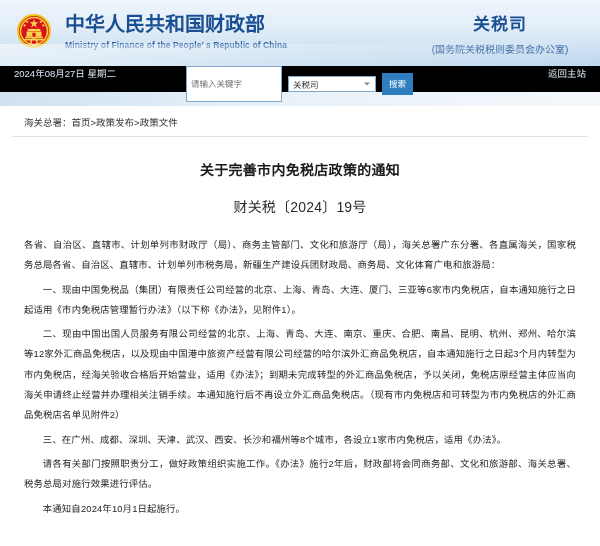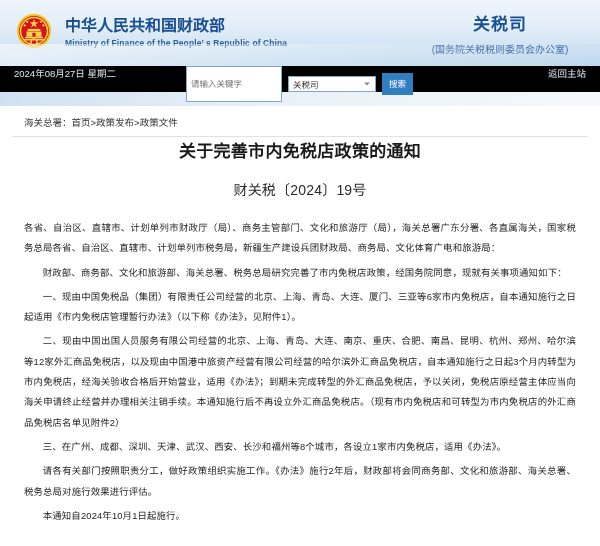--- a/index.html
+++ b/index.html
@@ -32,22 +32,22 @@
     align-items: center;
     padding-left: 12px;
   }
 
   
   .emblem { width: 44px; height: 44px; position: relative; flex: 0 0 44px; margin-right: 9px; }
   .emblem svg { display:block; }
 
   .brand { line-height: 1; }
   .brand .cn {
-    font-family: Liberation Serif, serif;
-    font-size: 16px;
+    font-family: Liberation Mono, monospace;
+    font-size: 20px;
     font-weight: bold;
     color: #1a4f93;
     letter-spacing: 0px;
     white-space: nowrap;
   }
   .brand .en {
     margin-top: 5px;
     font-size: 8.5px;
     font-weight: bold;
     color: #2b5fa0;
@@ -160,23 +160,24 @@
     margin: 0 12px;
   }
 
   
   .doc {
     padding: 0 24px;
     background: #fff;
   }
   .doc-title {
     text-align: center;
-    font-size: 17px;
+    font-size: 14px;
     font-weight: bold;
     color: #1a1a1a;
+    margin-top: 22px;
     letter-spacing: .3px;
     font-family: "DejaVu Sans", "Liberation Sans", sans-serif;
   }
   .doc-number {
     text-align: center;
     font-size: 14px;
     color: #2b2b2b;
     margin-top: 17px;
     letter-spacing: .2px;
   }
@@ -256,21 +257,20 @@
   </div>
 
   <div class="divider"></div>
 
   <div class="doc">
     <div class="doc-title">关于完善市内免税店政策的通知</div>
     <div class="doc-number">财关税〔2024〕19号</div>
 
     <div class="doc-body">
       <p class="flush">各省、自治区、直辖市、计划单列市财政厅（局）、商务主管部门、文化和旅游厅（局），海关总署广东分署、各直属海关，国家税务总局各省、自治区、直辖市、计划单列市税务局，新疆生产建设兵团财政局、商务局、文化体育广电和旅游局：</p>
-      <p class="indent">财政部、商务部、文化和旅游部、海关总署、税务总局研究完善了市内免税店政策，经国务院同意，现就有关事项通知如下：</p>
       <p class="indent">一、现由中国免税品（集团）有限责任公司经营的北京、上海、青岛、大连、厦门、三亚等6家市内免税店，自本通知施行之日起适用《市内免税店管理暂行办法》（以下称《办法》，见附件1）。</p>
       <p class="indent">二、现由中国出国人员服务有限公司经营的北京、上海、青岛、大连、南京、重庆、合肥、南昌、昆明、杭州、郑州、哈尔滨等12家外汇商品免税店，以及现由中国港中旅资产经营有限公司经营的哈尔滨外汇商品免税店，自本通知施行之日起3个月内转型为市内免税店，经海关验收合格后开始营业，适用《办法》；到期未完成转型的外汇商品免税店，予以关闭，免税店原经营主体应当向海关申请终止经营并办理相关注销手续。本通知施行后不再设立外汇商品免税店。（现有市内免税店和可转型为市内免税店的外汇商品免税店名单见附件2）</p>
       <p class="indent">三、在广州、成都、深圳、天津、武汉、西安、长沙和福州等8个城市，各设立1家市内免税店，适用《办法》。</p>
       <p class="indent">请各有关部门按照职责分工，做好政策组织实施工作。《办法》施行2年后，财政部将会同商务部、文化和旅游部、海关总署、税务总局对施行效果进行评估。</p>
       <p class="indent">本通知自2024年10月1日起施行。</p>
     </div>
   </div>
 
 </div>
 

